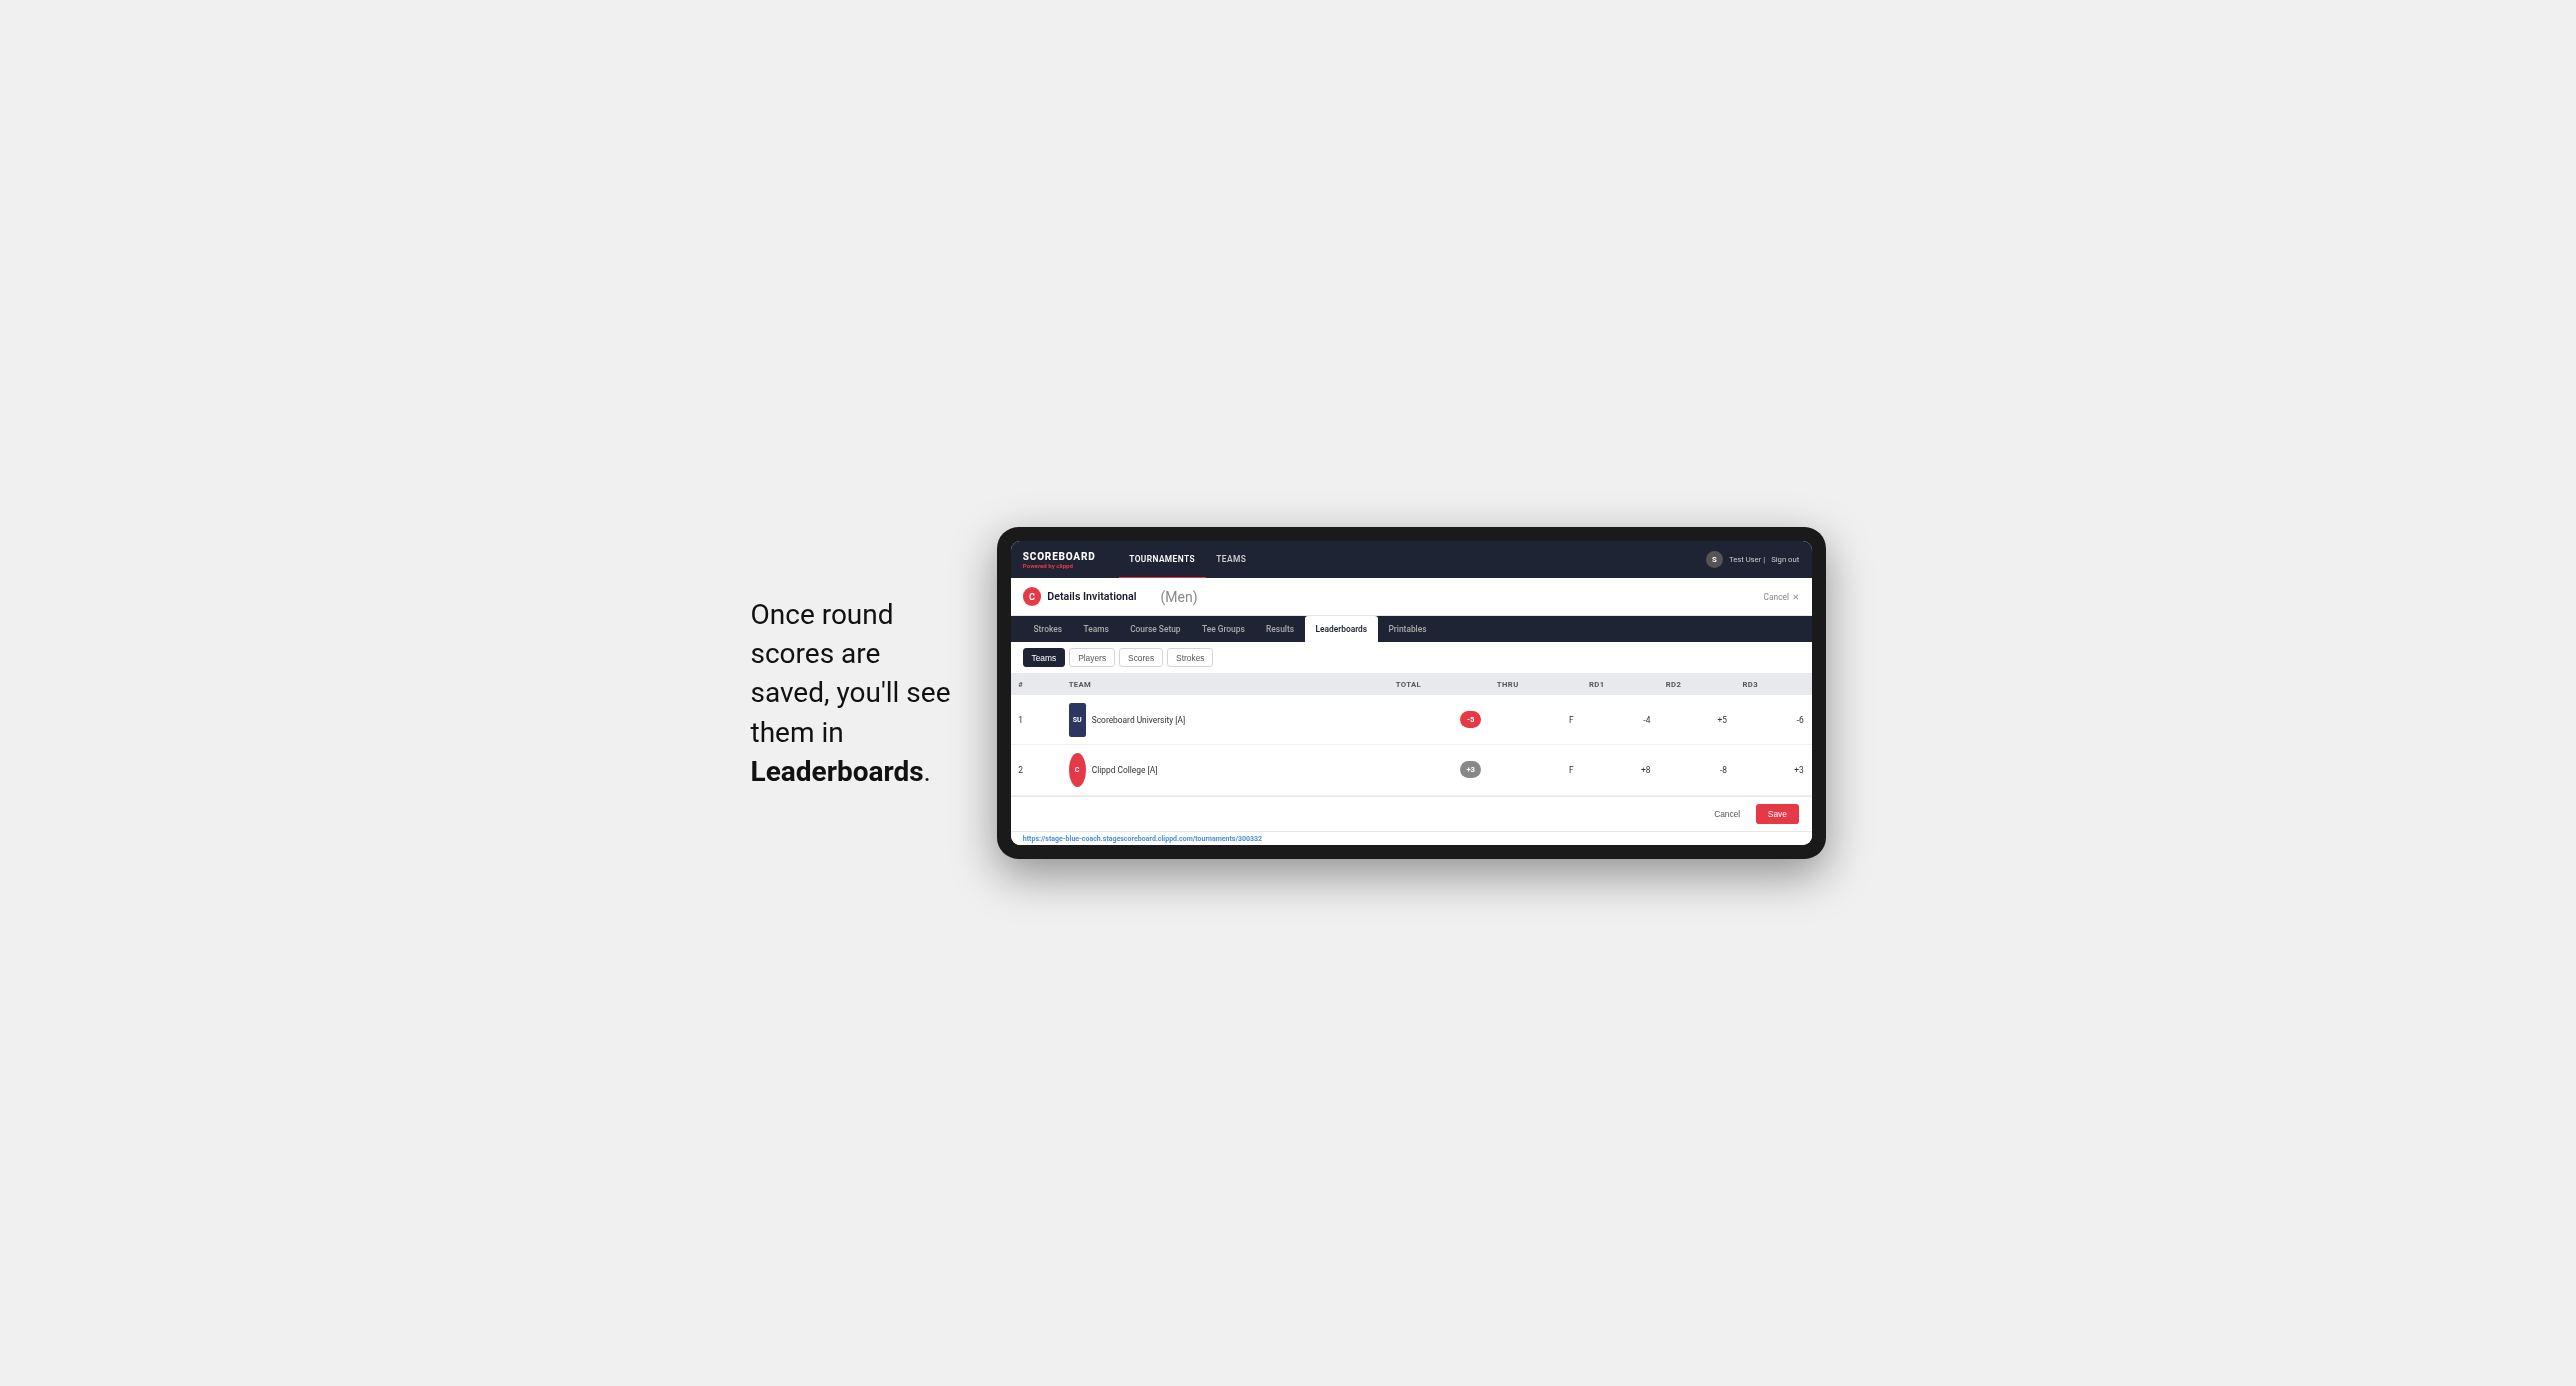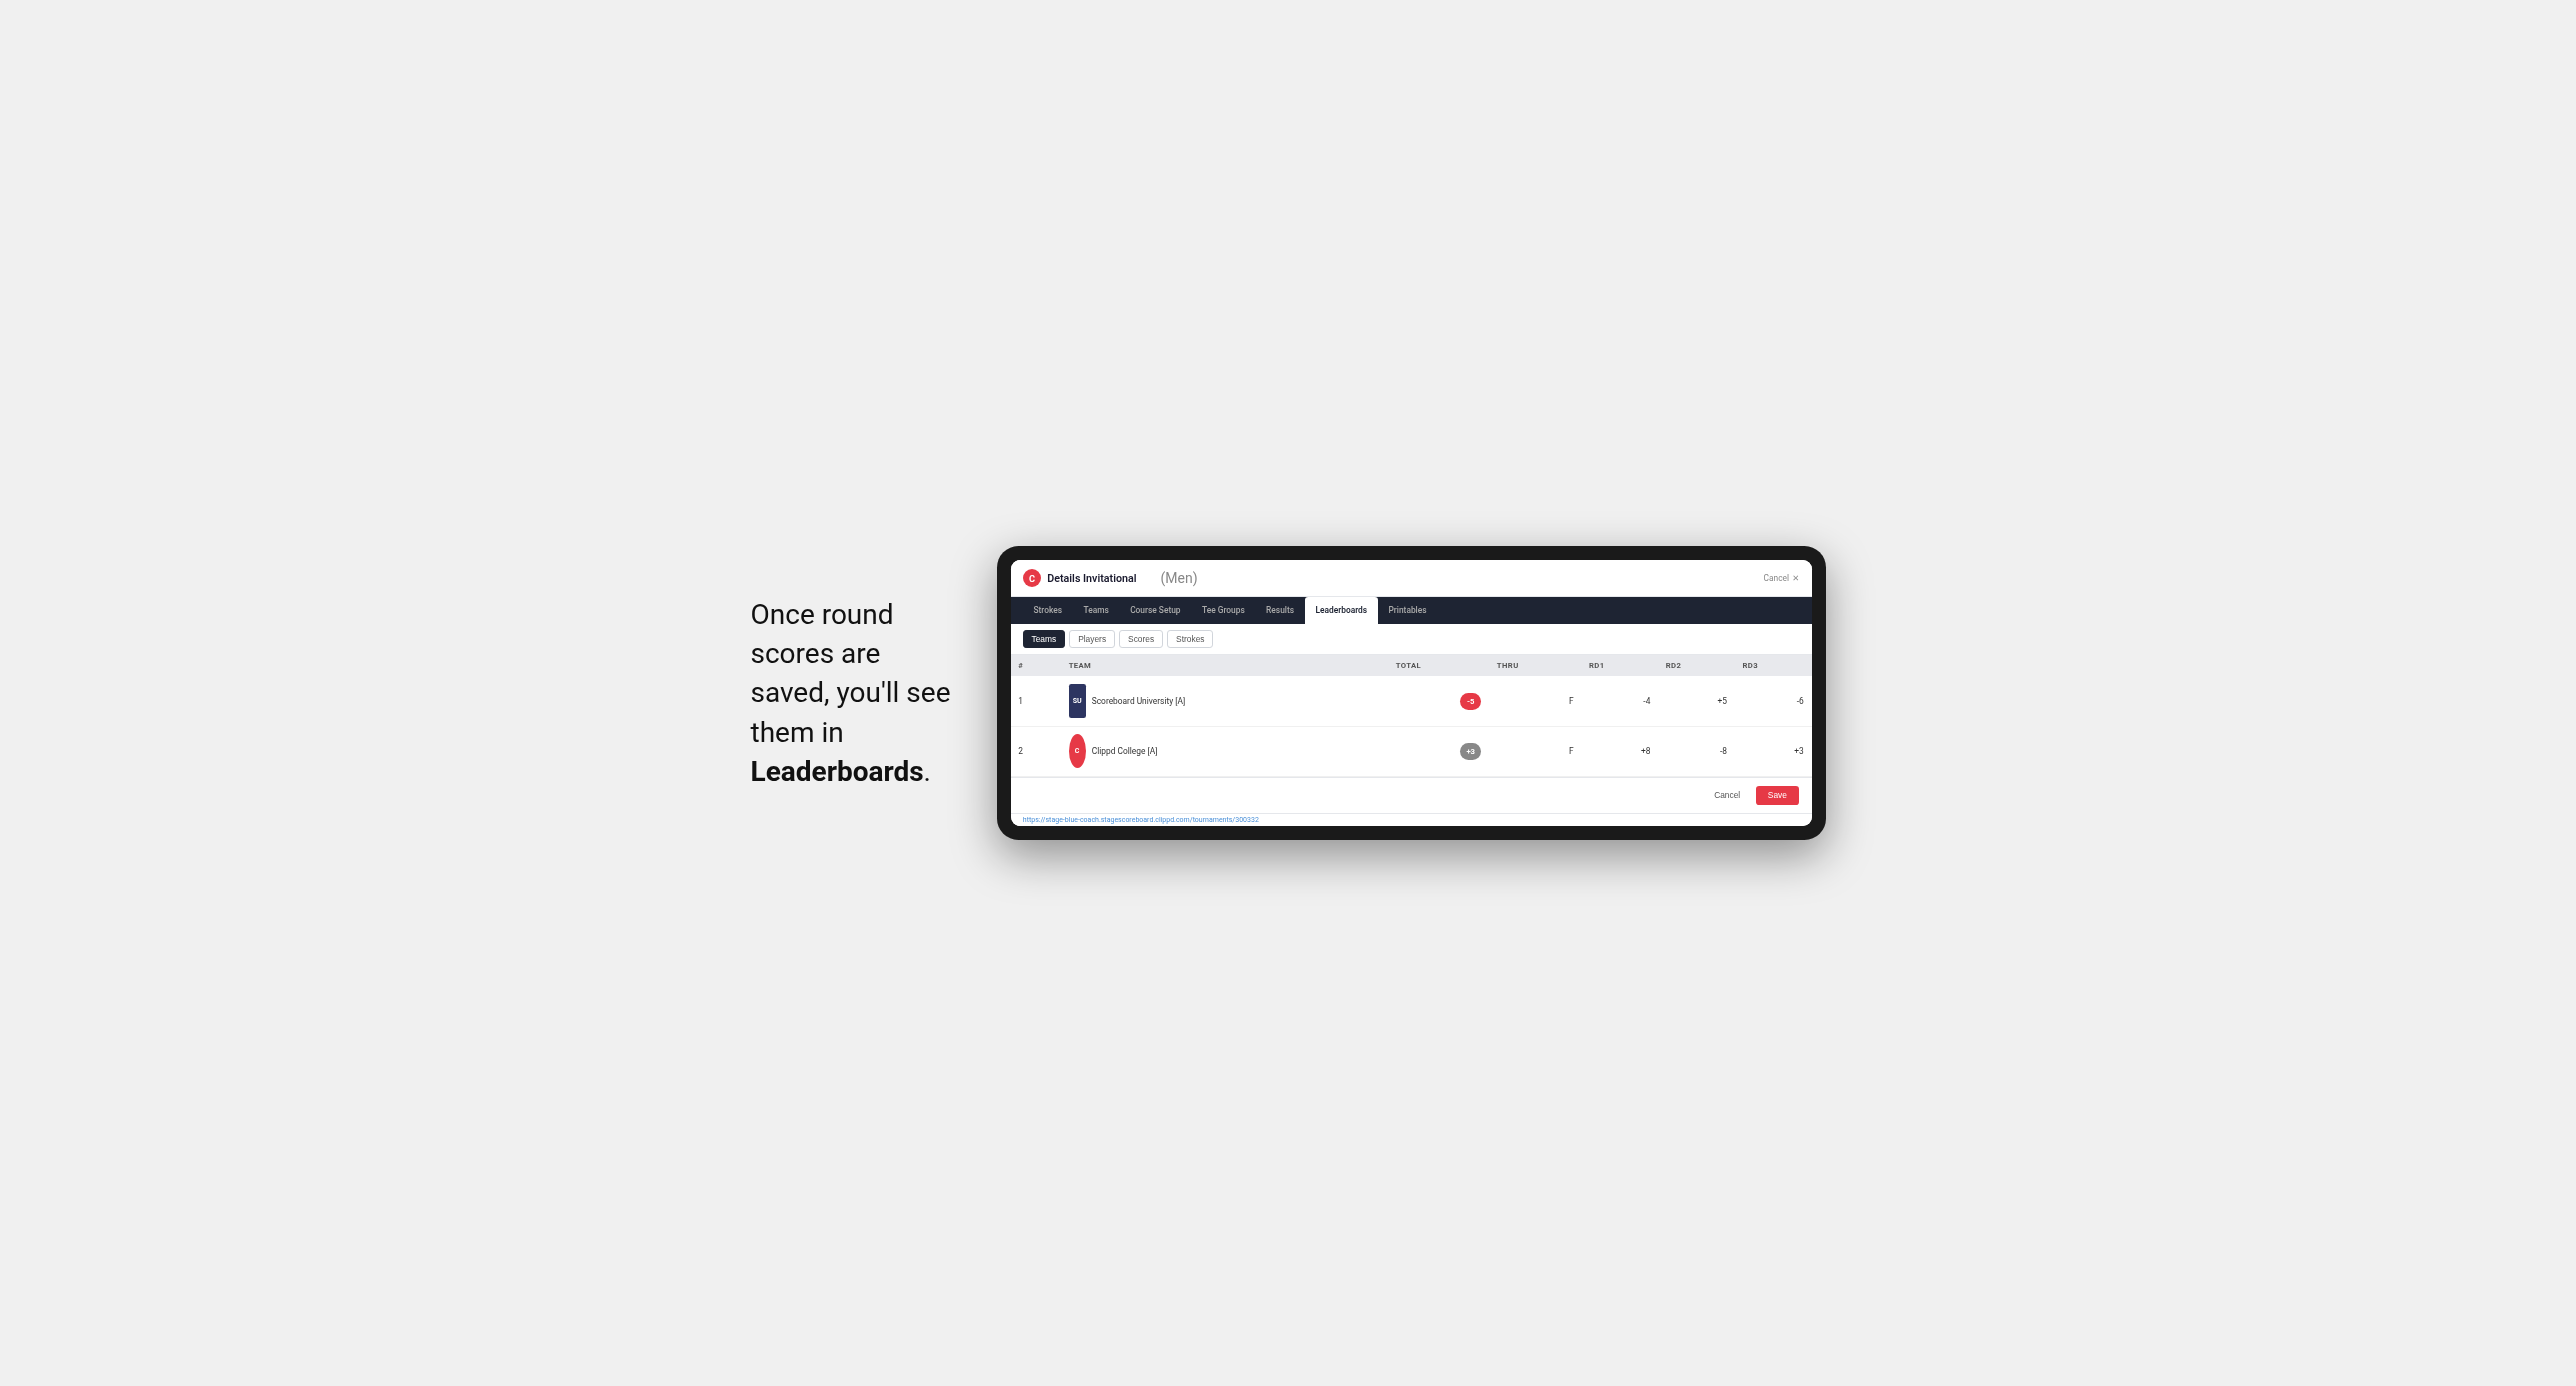--- a/index.html
+++ b/index.html
@@ -299,20 +299,21 @@
       padding: 4.6px 12.3px;
       border-radius: 3.1px;
       text-align: right;
     }
     .status-bar {
       background: #fff;
       padding: 2.3px 12.3px;
       font-size: 7px;
       color: #4a90d9;
       border-top: 0.8px solid #e5e7eb;
+      font-weight: bold;
     }
     
     .page-text {
       font-size: 28px;
       line-height: 1.4;
       color: #111;
       max-width: 230px;
     }
   </style>
 </head>
@@ -324,20 +325,37 @@
     Once round<br>
     scores are<br>
     saved, you'll see<br>
     them in<br>
     <strong>Leaderboards</strong><span>.</span>
   </div>
 
   <div class="tablet-frame">
     <div class="tablet-screen">
 
+      <nav class="navbar">
+        <div class="logo-area">
+          <span class="logo-scoreboard">SCOREBOARD</span>
+          <span class="logo-powered">
+            <span>Powered by </span><span class="logo-brand" style="color:#e63946;font-weight:700;">clippd</span>
+          </span>
+        </div>
+        <div class="nav-links">
+          <a class="nav-link active">TOURNAMENTS</a>
+          <a class="nav-link">TEAMS</a>
+        </div>
+        <div class="nav-right">
+          <div class="user-avatar">S</div>
+          <span>Test User |</span>
+          <span class="sign-out">Sign out</span>
+        </div>
+      </nav>
 
       <div class="tournament-header">
         <div class="tournament-title-area">
           <div class="tournament-icon">C</div>
           <span class="tournament-name">Details Invitational</span>
           <span class="tournament-subtitle">(Men)</span>
         </div>
         <div class="cancel-x">
           <span>Cancel</span>
           <span>✕</span>

